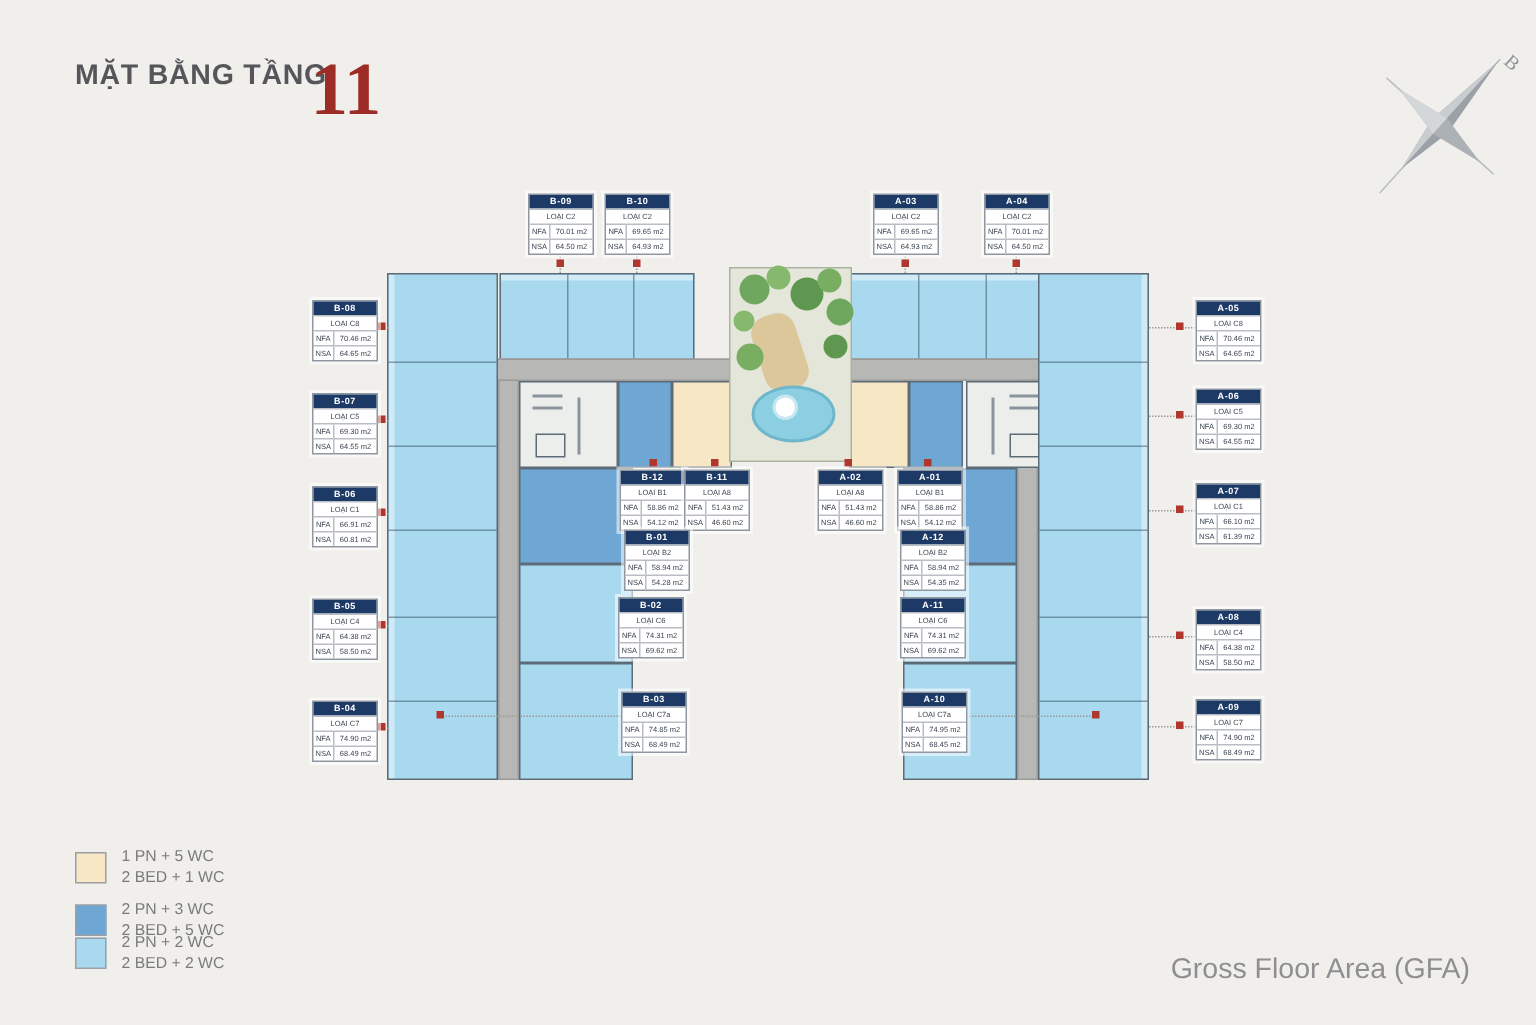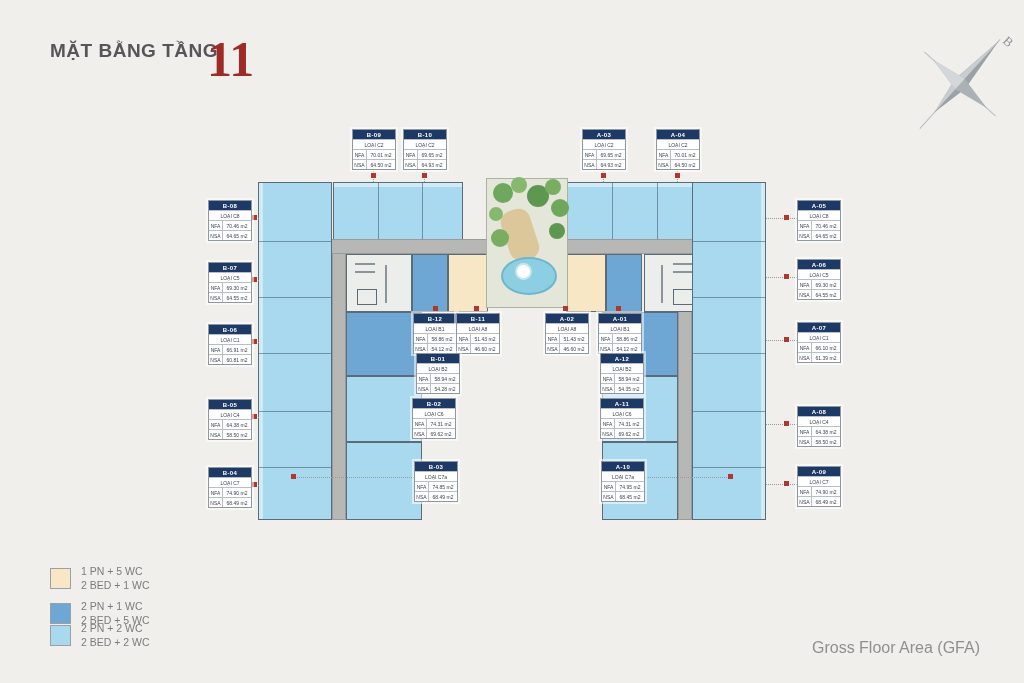--- a/index.html
+++ b/index.html
@@ -58,21 +58,21 @@
   .ubox-k{width:11px;border-right:1px solid #b9bec5;padding:1.5px 1px;text-align:center;}
   .ubox-v{flex:1;text-align:center;padding:1.5px 0;}
 
   
   .legend-item{position:absolute;left:50px;display:flex;align-items:center;}
   .legend-swatch{width:21px;height:21px;border:1px solid #9aa0a6;box-sizing:border-box;
                  margin-right:10px;flex:0 0 auto;}
   .legend-text{font-size:10.5px;color:#7b7b7d;line-height:1.3;}
 
   
-  #footer{position:absolute;right:44px;bottom:22px;text-align:right;font-size:16px;
+  #footer{position:absolute;right:44px;bottom:22px;text-align:right;font-size:19px;
           color:#8f8f91;line-height:1.55;}
 </style>
 </head>
 <body>
 
 <div id="stage">
 
   <div class="title-vi">MẶT BẰNG TẦNG</div>
   <div class="level-num">11</div>
 
@@ -494,21 +494,21 @@
     <div class="legend-item" style="top:565px">
       <div class="legend-swatch" style="background: rgb(248, 231, 196);"></div>
       <div class="legend-text">
         <div>1 PN + 5 WC</div>
         <div>2 BED + 1 WC</div>
       </div>
     </div>
     <div class="legend-item" style="top:600px">
       <div class="legend-swatch" style="background: rgb(110, 167, 212);"></div>
       <div class="legend-text">
-        <div>2 PN + 1 WC</div>
+        <div>2 PN + 3 WC</div>
         <div>2 BED + 5 WC</div>
       </div>
     </div>
     <div class="legend-item" style="top:622px">
       <div class="legend-swatch" style="background: rgb(169, 217, 239);"></div>
       <div class="legend-text">
         <div>2 PN + 2 WC</div>
         <div>2 BED + 2 WC</div>
       </div>
     </div>

